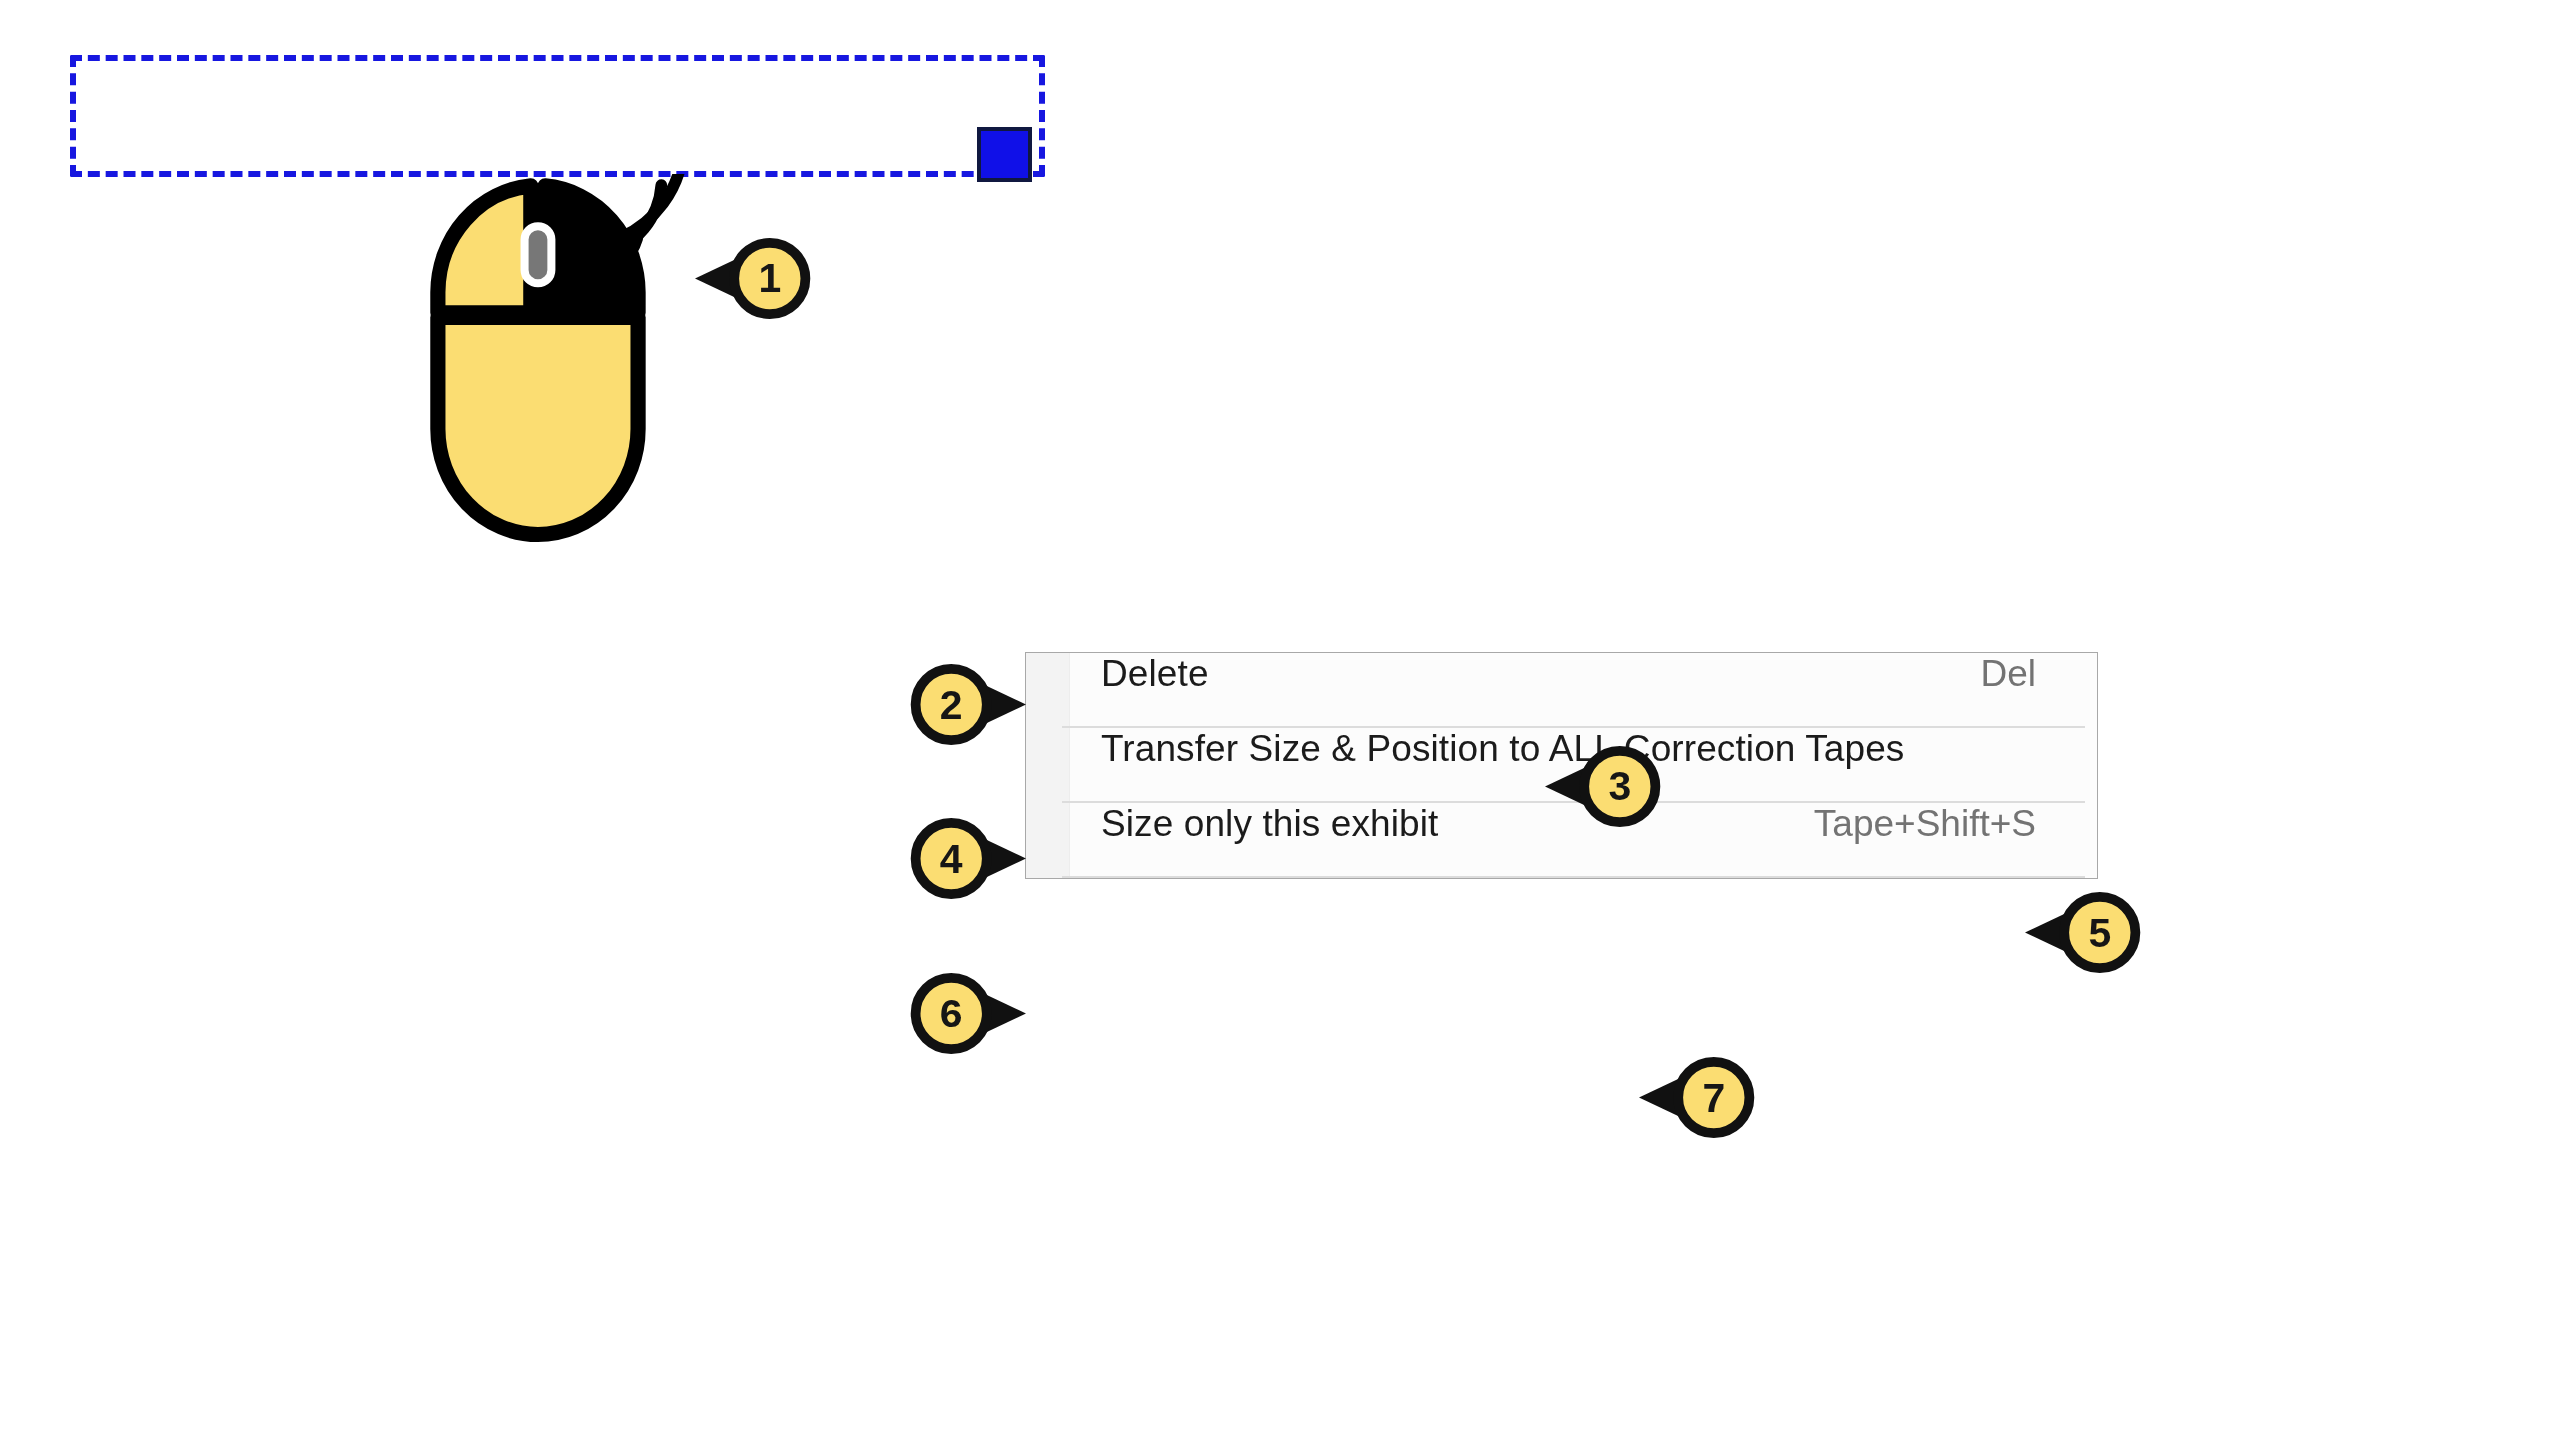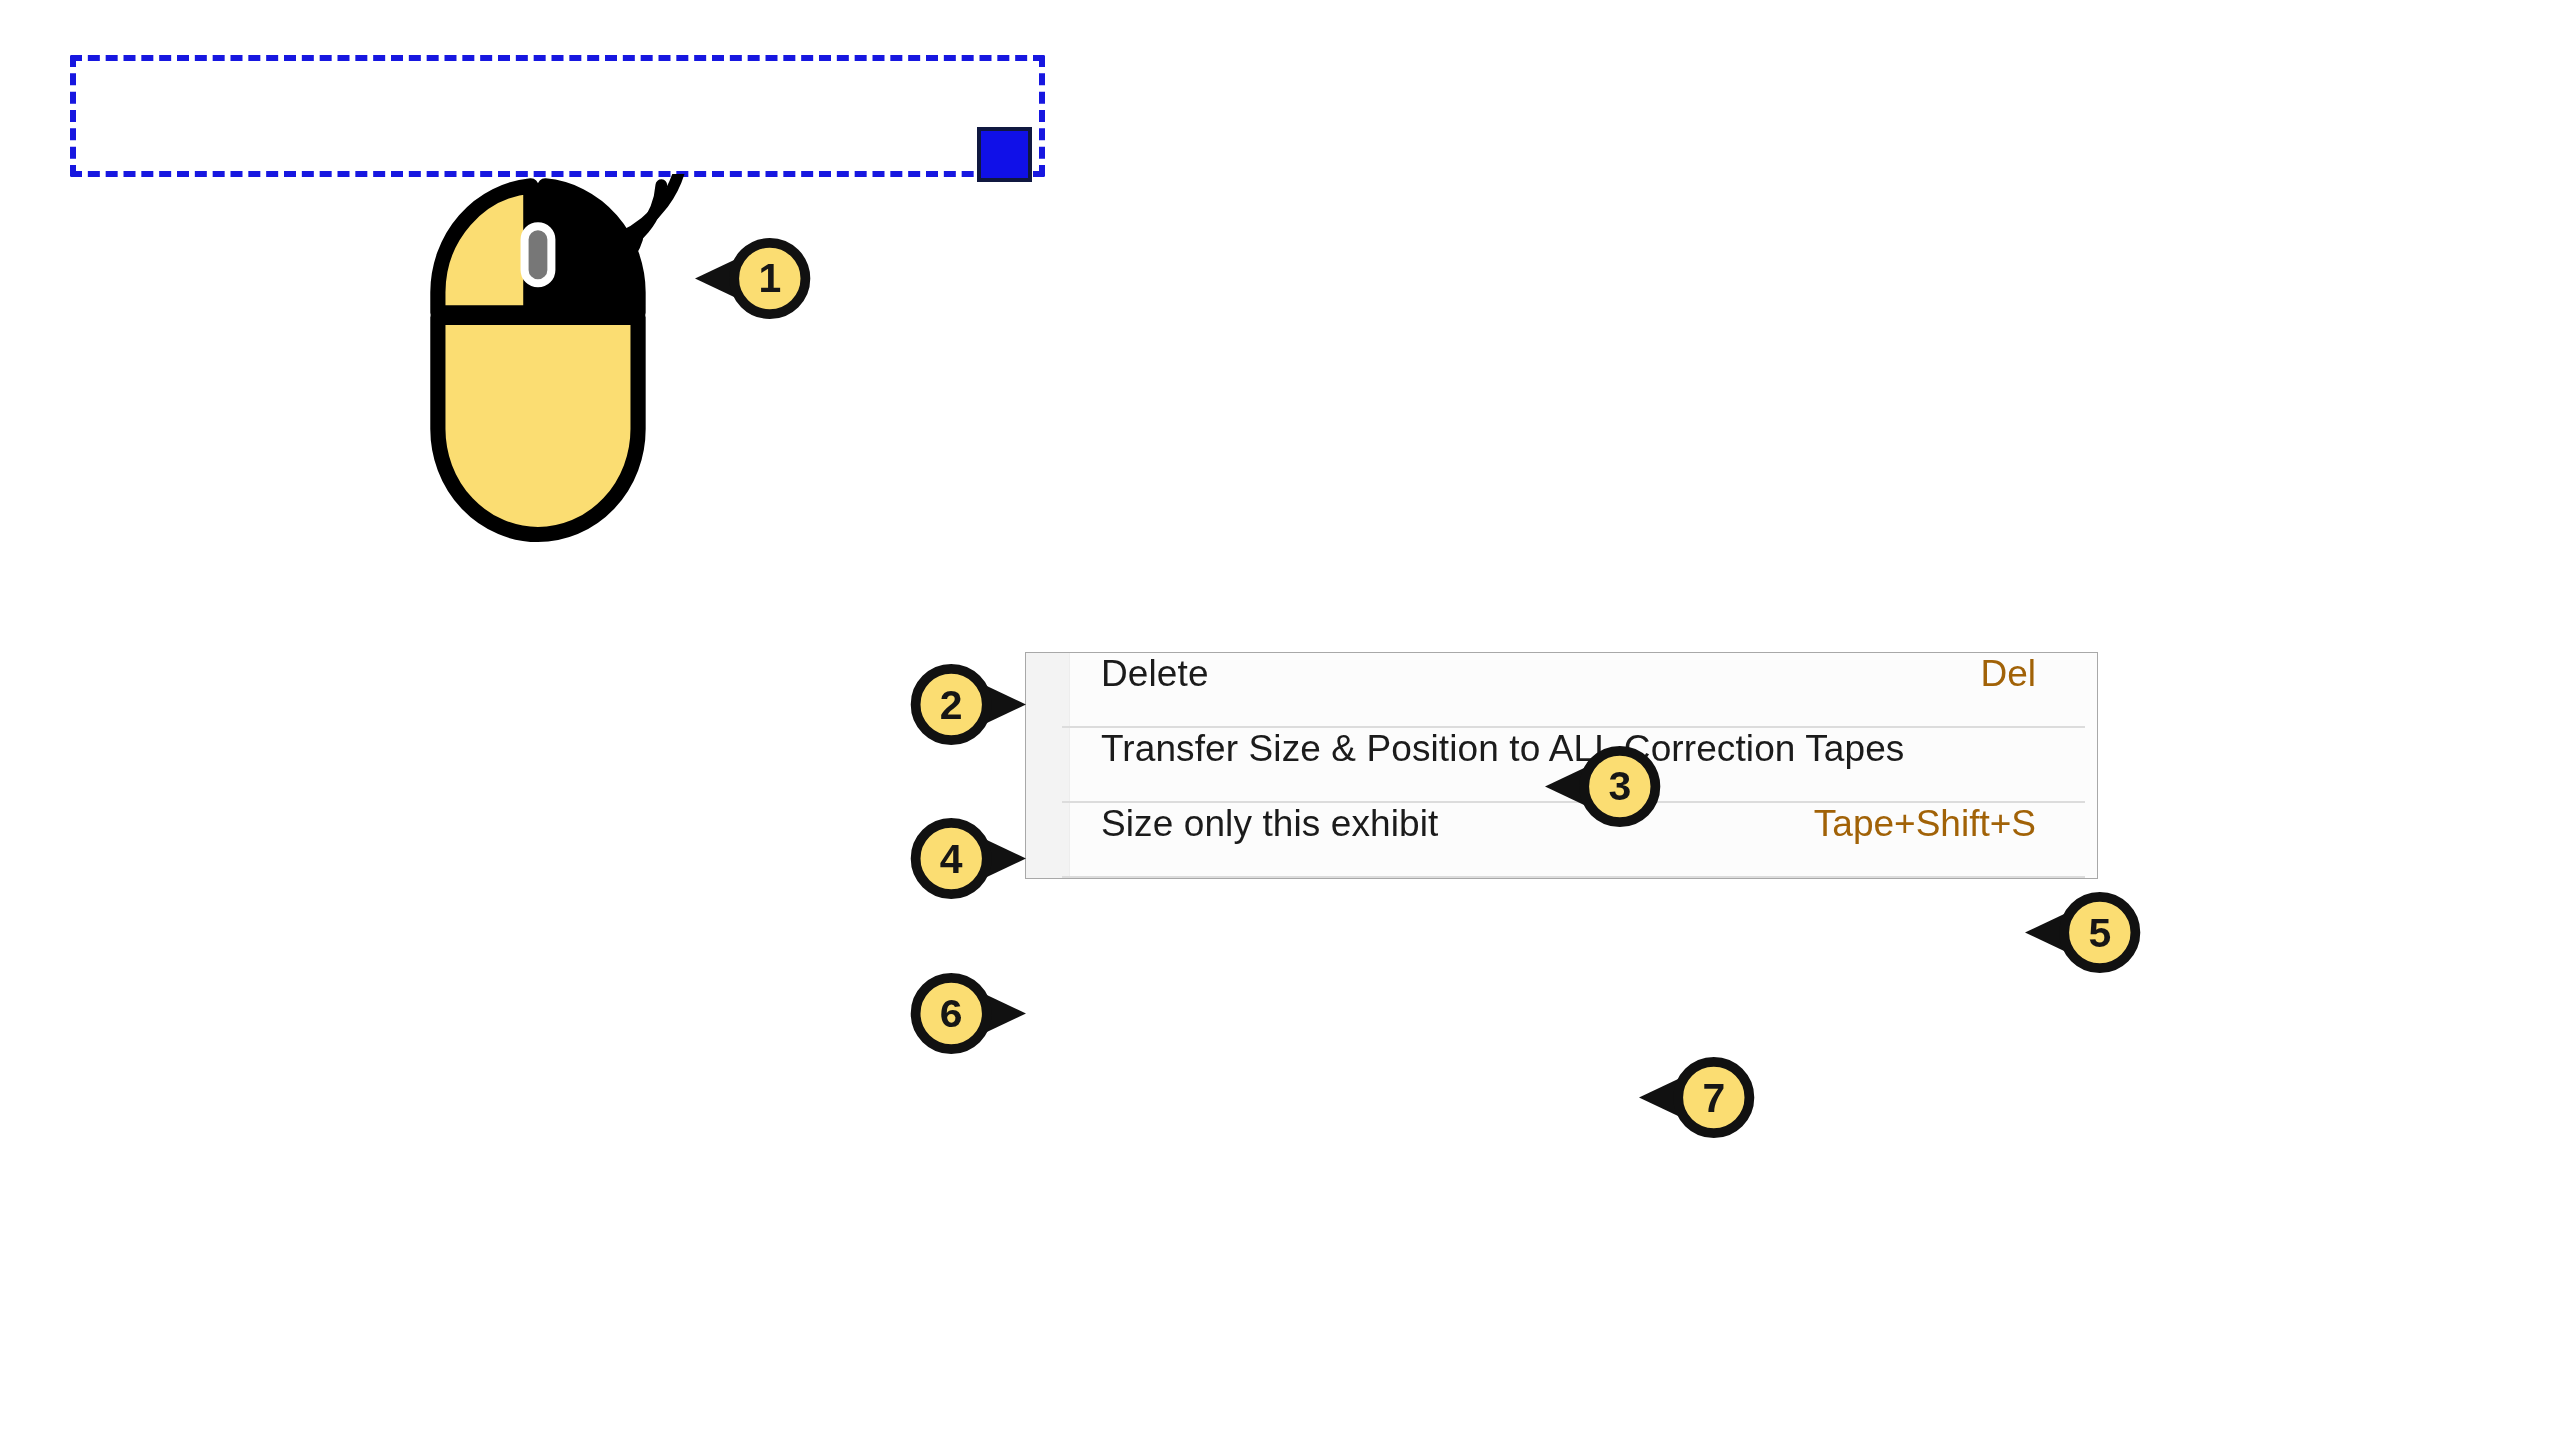--- a/index.html
+++ b/index.html
@@ -80,21 +80,21 @@
     box-sizing: border-box;
   }
   .menu-item-label {
     font-size: 37px;
     color: #1B1B1B;
     letter-spacing: 0.1px;
     white-space: nowrap;
   }
   .menu-item-shortcut {
     font-size: 37px;
-    color: #a16207;
+    color: #737373;
     white-space: nowrap;
   }
   .menu-separator {
     height: 0;
     border-top: 2.7px solid #DCDCDC;
     margin: 0 12.5px 0 36px;
     position: relative;
     z-index: 2;
   }
 

